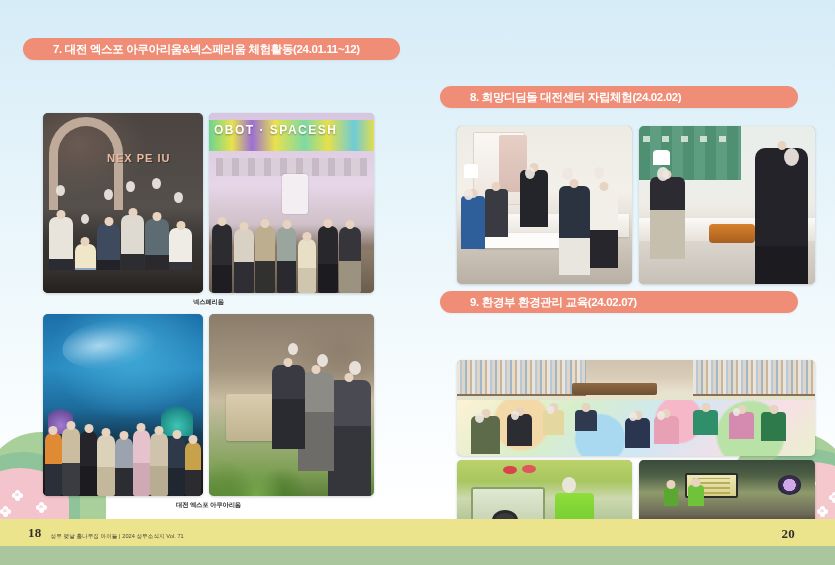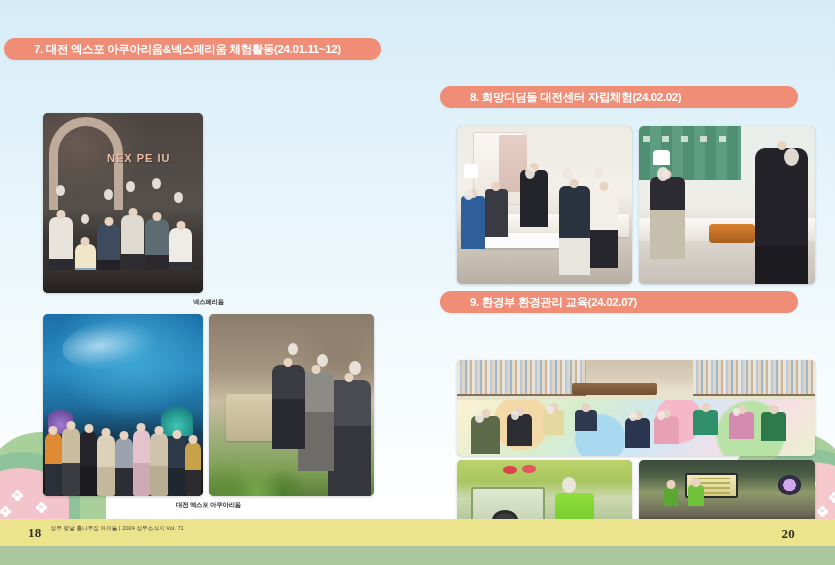--- a/index.html
+++ b/index.html
@@ -51,21 +51,21 @@
     background: #ece48d;
   }
   .footer-green {
     position: absolute; left: 0; top: 546px; width: 835px; height: 19px;
     background: #a9c69c;
   }
   .footer-inner {
     position: absolute; left: 0; top: 519px; width: 835px; height: 27px;
     display: flex; align-items: center;
   }
-  .pg-left { margin-left: 28px; display: flex; align-items: flex-start; gap: 9px; }
+  .pg-left { margin-left: 28px; display: flex; align-items: flex-end; gap: 9px; }
   .pg-num {
     font-family: "Liberation Serif", serif; font-size: 13px; font-weight: 700;
     color: #33302a; letter-spacing: .3px;
   }
   .pg-meta { font-size: 5.6px; color: #4a463c; letter-spacing: .05px; }
   .pg-right { margin-left: auto; margin-right: 40px; }
 
   
   .col { position: absolute; top: 0; height: 519px; }
   .col-left  { left: 0;   width: 417px; }
@@ -296,21 +296,21 @@
       </span>
     <span class="blossom" style="left:56px;top:44px">
         <i></i>
         <b></b>
         <s></s>
       </span>
   </div>
 
   <div class="col col-left">
 
-    <div class="sec-bar" style="position:absolute; left:4px; top:38px; width:377px;">
+    <div class="sec-bar" style="position:absolute; left:23px; top:38px; width:377px;">
       <span class="sec-bar-title">7. 대전 엑스포 아쿠아리움&amp;넥스페리움 체험활동(24.01.11~12)</span>
     </div>
 
 
     <div class="photo ph-nex" style="position:absolute; left:43px; top:113px; width:160px; height:180px;">
       <div class="ph-inner">
         <div class="nex-arch"></div>
         <div class="nex-word">NEX PE IU</div>
         <div class="kids">
           <div class="kid" style="left:4%;width:15%;height:68%;background:linear-gradient(to bottom,#e8e4dc 55%,#2b2b33 55%)"></div>
@@ -323,20 +323,38 @@
         <div class="floor-dark"></div>
         <span class="face-blur" style="left:8%;top:40%;width:9px;height:11px"></span>
         <span class="face-blur" style="left:24%;top:56%;width:8px;height:10px"></span>
         <span class="face-blur" style="left:38%;top:42%;width:9px;height:11px"></span>
         <span class="face-blur" style="left:52%;top:38%;width:9px;height:11px"></span>
         <span class="face-blur" style="left:68%;top:36%;width:9px;height:11px"></span>
         <span class="face-blur" style="left:82%;top:44%;width:9px;height:11px"></span>
       </div>
     </div>
 
+    <div class="photo ph-robot" style="position:absolute; left:209px; top:113px; width:165px; height:180px;">
+      <div class="ph-inner">
+        <div class="rb-band"></div>
+        <div class="rb-text">OBOT · SPACESH</div>
+        <div class="rb-lights"></div>
+        <div class="rb-arm"></div>
+        <div class="rb-floor"></div>
+        <div class="kids" style="height:52%">
+          <div class="kid" style="left:2%;width:12%;height:74%;background:linear-gradient(to bottom,#2b2b30 60%,#1e1e22 60%)"></div>
+          <div class="kid" style="left:15%;width:12%;height:68%;background:linear-gradient(to bottom,#d9d2c4 52%,#2e2e34 52%)"></div>
+          <div class="kid" style="left:28%;width:12%;height:72%;background:linear-gradient(to bottom,#bcae8e 52%,#31312f 52%)"></div>
+          <div class="kid" style="left:41%;width:12%;height:70%;background:linear-gradient(to bottom,#9aa59e 52%,#2a2a2e 52%)"></div>
+          <div class="kid" style="left:54%;width:11%;height:58%;background:linear-gradient(to bottom,#e8dfc6 54%,#cfc6ad 54%)"></div>
+          <div class="kid" style="left:66%;width:12%;height:72%;background:linear-gradient(to bottom,#27272c 56%,#1c1c20 56%)"></div>
+          <div class="kid" style="left:79%;width:13%;height:70%;background:linear-gradient(to bottom,#35353b 52%,#9b937f 52%)"></div>
+        </div>
+      </div>
+    </div>
 
     <div class="cap" style="position:absolute; left:43px; top:298px; width:331px;">넥스페리움</div>
 
     <div class="photo ph-aqua" style="position:absolute; left:43px; top:314px; width:160px; height:182px;">
       <div class="ph-inner">
         <div class="aq-ray"></div>
         <div class="aq-coral" style="left:3%"></div>
         <div class="aq-coral2"></div>
         <div class="aq-floor"></div>
         <div class="kids" style="height:48%">

